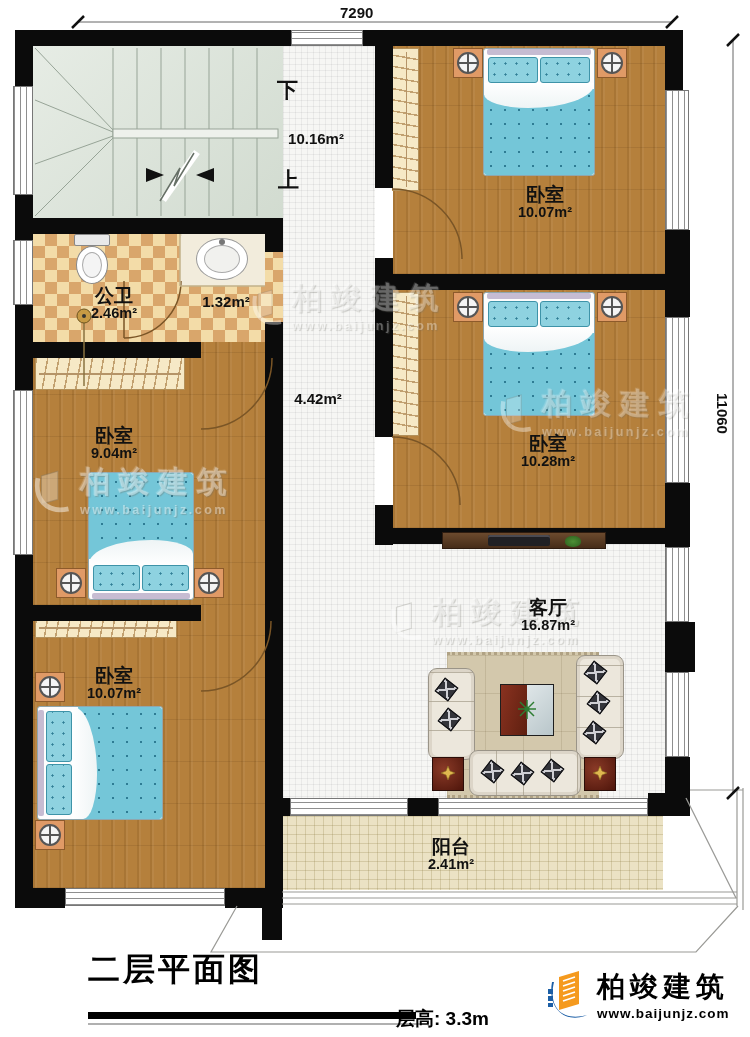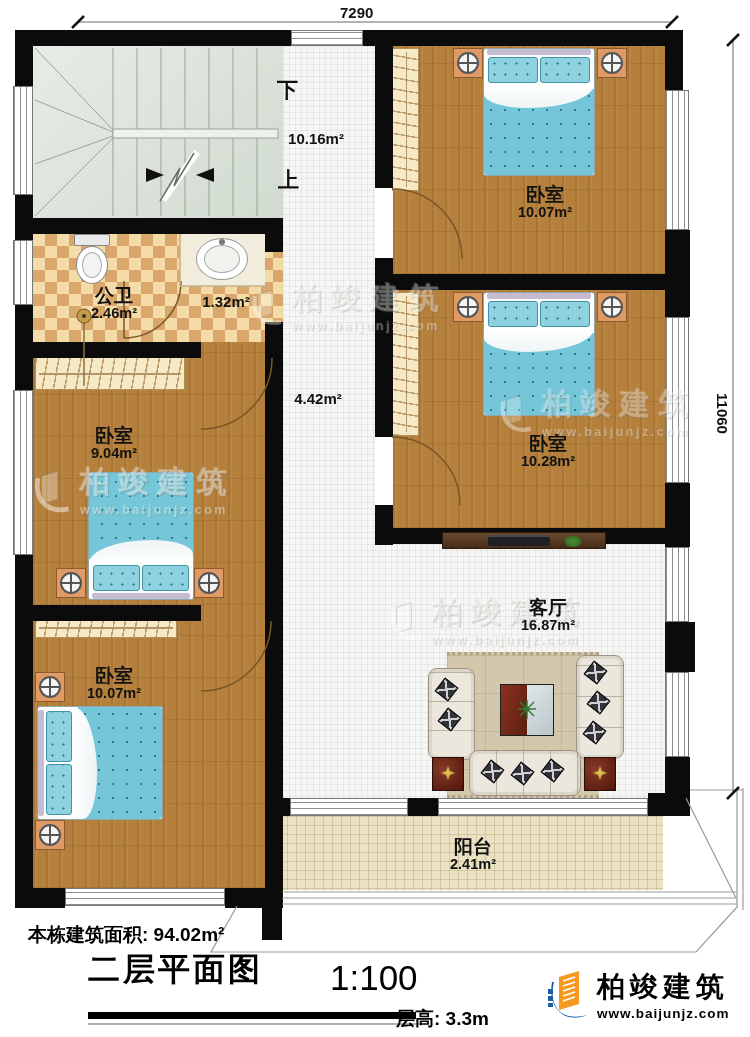--- a/index.html
+++ b/index.html
@@ -354,31 +354,29 @@
       <div class="ar">9.04m²</div>
   </div>
   <div class="room-label" style="left:114px;top:666px;">
     <div class="nm">卧室</div>
       <div class="ar">10.07m²</div>
   </div>
   <div class="room-label" style="left:548px;top:598px;">
     <div class="nm">客厅</div>
       <div class="ar">16.87m²</div>
   </div>
-  <div class="room-label" style="left:473px;top:837px;">
+  <div class="room-label" style="left:451px;top:837px;">
     <div class="nm">阳台</div>
       <div class="ar">2.41m²</div>
   </div>
 
   <div class="dim-label" style="left:340px;top:4px;">7290</div>
   <div class="dim-label" style="left:702px;top:405px;transform:rotate(90deg);">11060</div>
 
-  <div class="tb tb-area" style="left:28px;top:922px;">本栋建筑面积: 94.02m²</div>
   <div class="tb tb-title" style="left:88px;top:948px;">二层平面图</div>
-  <div class="tb tb-scale" style="left:330px;top:958px;">1:100</div>
   <div class="tb" style="left:88px;top:1012px;width:328px;height:7px;background:#000;"></div>
   <div class="tb" style="left:88px;top:1023px;width:334px;height:2px;background:#b0b0b0;"></div>
   <div class="tb tb-floorh" style="left:396px;top:1006px;">层高: 3.3m</div>
 
   <div class="tb" style="left:545px;top:968px;display:flex;gap:8px;align-items:flex-start;">
     <svg width="44" height="56" viewBox="0 0 44 56">
       <path d="M14 9 L34 3 L34 36 L14 42 Z" fill="#f59a1e"></path>
       <path d="M18 13 L30 9 M18 18 L30 14 M18 23 L30 19 M18 28 L30 24 M18 33 L30 29" stroke="#fff" stroke-width="1.6" fill="none"></path>
       <path d="M9 14 C3 38 16 54 42 47 C22 56 2 42 7 14 Z" fill="#1b5ea6"></path>
       <rect x="3" y="21" width="5" height="5" fill="#1b5ea6"></rect>

